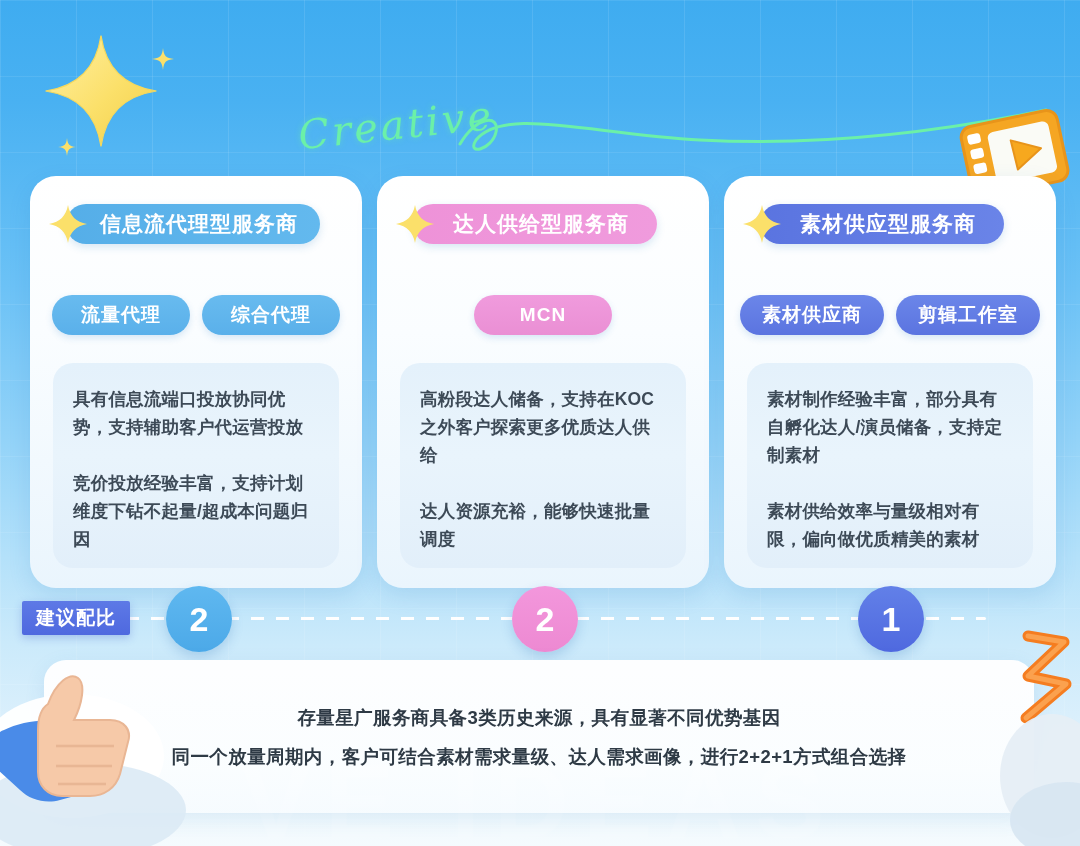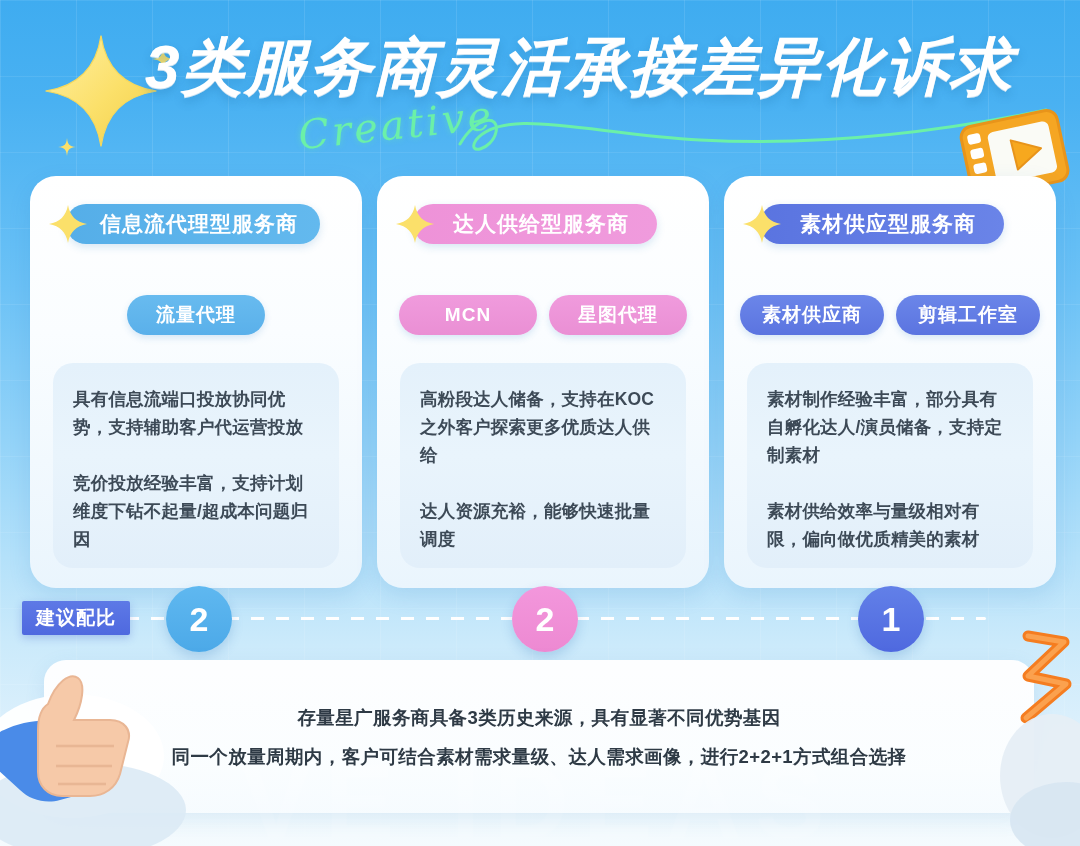--- a/index.html
+++ b/index.html
@@ -186,21 +186,20 @@
       </defs>
       <path d="M50 3 C54 30 70 46 97 50 C70 54 54 70 50 97 C46 70 30 54 3 50 C30 46 46 30 50 3 Z" fill="url(#starG)" stroke="#F6D95C" stroke-width="1"></path>
     </svg>
     <svg class="spark-sm1" viewBox="0 0 24 24">
       <path d="M12 0 C13 9 15 11 24 12 C15 13 13 15 12 24 C11 15 9 13 0 12 C9 11 11 9 12 0 Z" fill="#FBE06A"></path>
     </svg>
     <svg class="spark-sm2" viewBox="0 0 24 24">
       <path d="M12 0 C13 9 15 11 24 12 C15 13 13 15 12 24 C11 15 9 13 0 12 C9 11 11 9 12 0 Z" fill="#FBE06A"></path>
     </svg>
 
-    <div class="title">3类服务商灵活承接差异化诉求</div>
 
     <div class="creative-wrap">
       <svg width="760" height="72" viewBox="0 0 760 72">
         <path d="M170 44 C186 16 210 14 206 32 C202 50 176 56 186 40 C214 6 300 34 410 40 C520 46 640 34 756 10" fill="none" stroke="#6BF0A8" stroke-width="3" stroke-linecap="round"></path>
       </svg>
       <div class="creative-text">Creative</div>
     </div>
 
     <svg class="video-icon" viewBox="0 0 124 120">
       <g transform="rotate(-12 62 60)">
@@ -221,37 +220,37 @@
 
     <div class="card c1">
       <div class="card-head">
         <div class="head-pill">信息流代理型服务商</div>
         <svg class="head-star" viewBox="0 0 40 40">
           <path d="M20 1 C22 12 28 18 39 20 C28 22 22 28 20 39 C18 28 12 22 1 20 C12 18 18 12 20 1 Z" fill="#FBE06A"></path>
         </svg>
       </div>
       <div class="tags">
         <div class="tag">流量代理</div>
+        <div class="tag">综合代理</div>
       </div>
       <div class="body-panel">
         <div class="body-p">具有信息流端口投放协同优势，支持辅助客户代运营投放</div>
         <div class="body-p">竞价投放经验丰富，支持计划维度下钻不起量/超成本问题归因</div>
       </div>
     </div>
 
     <div class="card c2">
       <div class="card-head">
         <div class="head-pill">达人供给型服务商</div>
         <svg class="head-star" viewBox="0 0 40 40">
           <path d="M20 1 C22 12 28 18 39 20 C28 22 22 28 20 39 C18 28 12 22 1 20 C12 18 18 12 20 1 Z" fill="#FBE06A"></path>
         </svg>
       </div>
       <div class="tags">
         <div class="tag">MCN</div>
-        <div class="tag">星图代理</div>
       </div>
       <div class="body-panel">
         <div class="body-p">高粉段达人储备，支持在KOC之外客户探索更多优质达人供给</div>
         <div class="body-p">达人资源充裕，能够快速批量调度</div>
       </div>
     </div>
 
     <div class="card c3">
       <div class="card-head">
         <div class="head-pill">素材供应型服务商</div>

